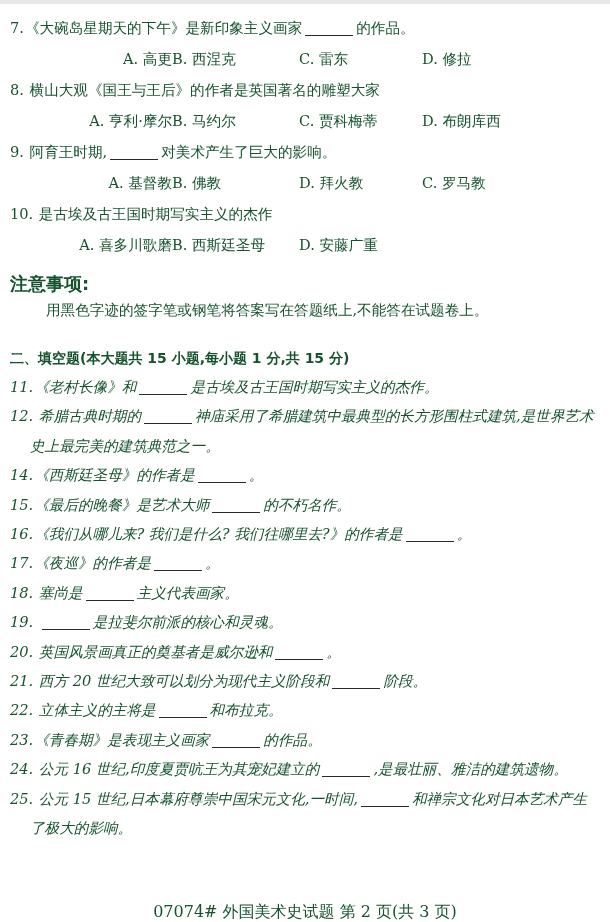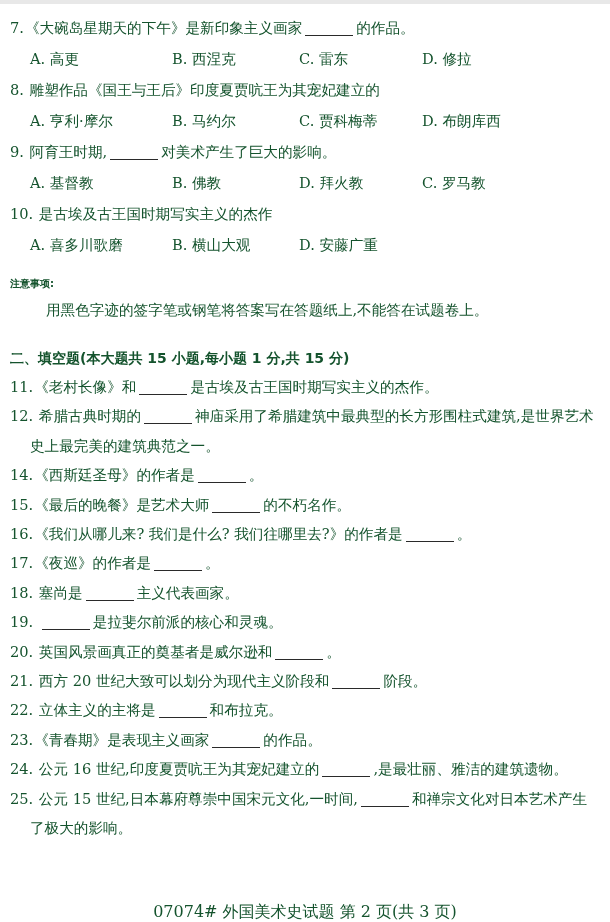--- a/index.html
+++ b/index.html
@@ -13,55 +13,56 @@
     font-family: "DejaVu Serif", "Liberation Serif", serif;
     font-size: 14.6px;
     box-sizing: border-box;
     padding: 8px 12px 0 10px;
     overflow: hidden;
   }
   
   .mc-q .q-line { line-height: 31px; white-space: nowrap; }
   .opt-row { display: flex; padding-left: 20px; line-height: 31px; }
   .opt { display: inline-block; white-space: nowrap; }
-  .opt:nth-child(1) { width: 142px; }
+  .opt:nth-child(1) { width: 142px; text-align: right; }
   .opt:nth-child(2) { width: 127px; }
   .opt:nth-child(3) { width: 123px; }
   .opt:nth-child(4) { flex: 1; }
   
   .section-heading {
     text-align: center;
     font-family: "DejaVu Sans", "Liberation Sans", sans-serif;
     font-weight: 700;
     font-size: 20px;
     line-height: 28px;
     margin-top: 2px;
     letter-spacing: 1px;
   }
   .notes-title {
     font-family: "DejaVu Sans", "Liberation Sans", sans-serif;
     font-weight: 700;
-    font-size: 10px;
+    font-size: 18px;
     line-height: 24px;
     margin-top: 12px;
   }
   .notes-body { line-height: 28px; padding-left: 36px; }
   .fill-title {
     font-family: "DejaVu Sans", "Liberation Sans", sans-serif;
     font-weight: 700;
     font-size: 14px;
     line-height: 28px;
     margin-top: 20px;
   }
   
   .fill-list { margin-top: 0; }
   .fill-q {
     line-height: 29.4px;
     padding-left: 20px;
     text-indent: -20px;
+    font-style: italic;
   }
   
   .blank {
     display: inline-block;
     width: 48px;
     height: 12px;
     border-bottom: 1.4px solid #2a2a2a;
     transform: translateY(3px);
     margin: 0 3px;
     text-indent: 0;
@@ -86,42 +87,42 @@
       <div class="mc-q">
         <div class="q-line"><span class="qnum">7.</span><span class="seg">《大碗岛星期天的下午》是新印象主义画家</span><span class="blank"></span><span class="seg">的作品。</span></div>
         <div class="opt-row">
           <span class="opt"><span class="opt-label">A.</span><span class="opt-text"> 高更</span></span>
           <span class="opt"><span class="opt-label">B.</span><span class="opt-text"> 西涅克</span></span>
           <span class="opt"><span class="opt-label">C.</span><span class="opt-text"> 雷东</span></span>
           <span class="opt"><span class="opt-label">D.</span><span class="opt-text"> 修拉</span></span>
         </div>
       </div>
       <div class="mc-q">
-        <div class="q-line"><span class="qnum">8.</span><span class="seg"> 雕塑作品《国王与王后》印度夏贾吭王为其宠妃建立的</span></div>
+        <div class="q-line"><span class="qnum">8.</span><span class="seg"> 横山大观《国王与王后》的作者是英国著名的雕塑大家</span></div>
         <div class="opt-row">
           <span class="opt"><span class="opt-label">A.</span><span class="opt-text"> 亨利·摩尔</span></span>
           <span class="opt"><span class="opt-label">B.</span><span class="opt-text"> 马约尔</span></span>
           <span class="opt"><span class="opt-label">C.</span><span class="opt-text"> 贾科梅蒂</span></span>
           <span class="opt"><span class="opt-label">D.</span><span class="opt-text"> 布朗库西</span></span>
         </div>
       </div>
       <div class="mc-q">
         <div class="q-line"><span class="qnum">9.</span><span class="seg"> 阿育王时期,</span><span class="blank"></span><span class="seg">对美术产生了巨大的影响。</span></div>
         <div class="opt-row">
           <span class="opt"><span class="opt-label">A.</span><span class="opt-text"> 基督教</span></span>
           <span class="opt"><span class="opt-label">B.</span><span class="opt-text"> 佛教</span></span>
           <span class="opt"><span class="opt-label">D.</span><span class="opt-text"> 拜火教</span></span>
           <span class="opt"><span class="opt-label">C.</span><span class="opt-text"> 罗马教</span></span>
         </div>
       </div>
       <div class="mc-q">
         <div class="q-line"><span class="qnum">10.</span><span class="seg"> 是古埃及古王国时期写实主义的杰作</span></div>
         <div class="opt-row">
           <span class="opt"><span class="opt-label">A.</span><span class="opt-text"> 喜多川歌磨</span></span>
-          <span class="opt"><span class="opt-label">B.</span><span class="opt-text"> 横山大观</span></span>
+          <span class="opt"><span class="opt-label">B.</span><span class="opt-text"> 西斯廷圣母</span></span>
           <span class="opt"><span class="opt-label">D.</span><span class="opt-text"> 安藤广重</span></span>
         </div>
       </div>
     </div>
 
 
   <div class="notes-title">注意事项:</div>
 
   <div class="notes-body">用黑色字迹的签字笔或钢笔将答案写在答题纸上,不能答在试题卷上。</div>
 

